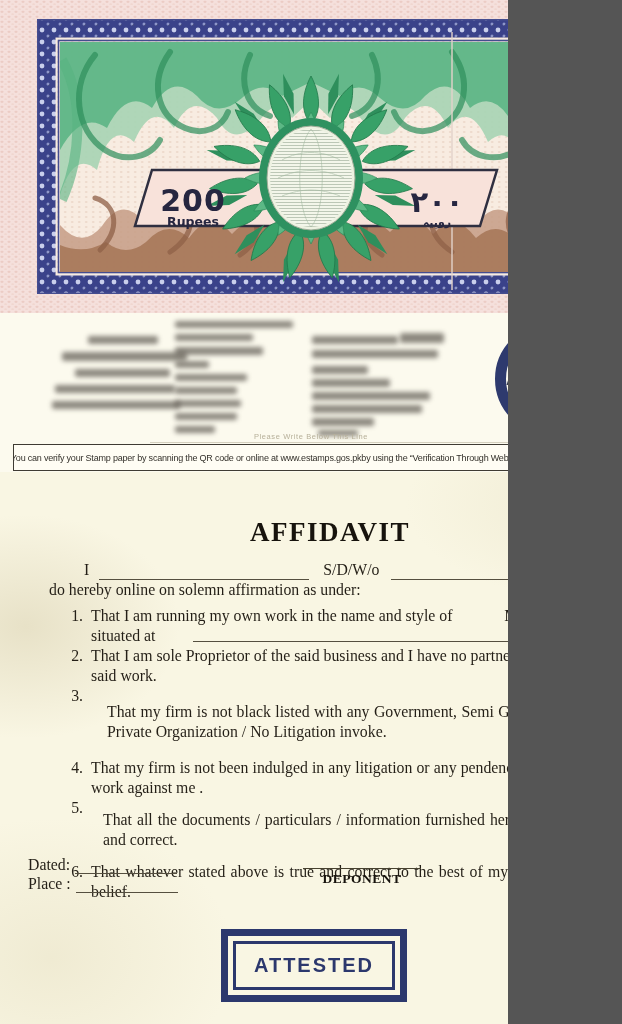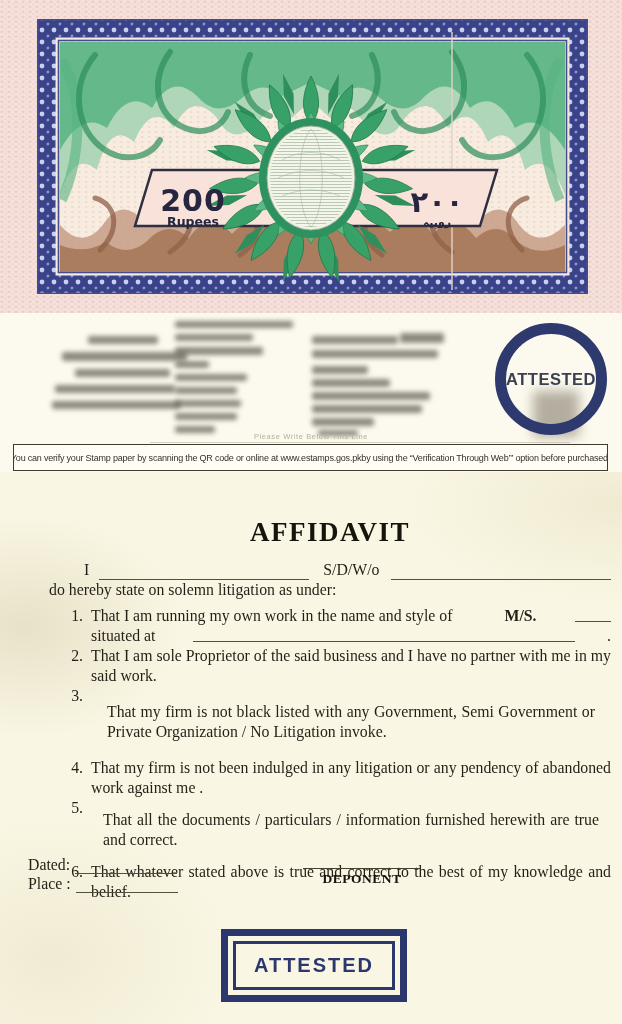--- a/index.html
+++ b/index.html
@@ -1,16 +1,16 @@
 <!DOCTYPE html>
 <html><head>
 <meta charset="utf-8">
 <style>
   html,body{margin:0;padding:0;background:#555;}
-  .page{position:relative;width:622px;height:1024px;overflow:hidden;background:#b91c1c;
+  .page{position:relative;width:508px;height:1024px;overflow:hidden;background:#b91c1c;
         font-family:"Liberation Serif","DejaVu Serif",serif;}
   
   .stamp-region{position:absolute;top:0;left:0;width:622px;height:313px;}
   .stamp-region svg{display:block;}
   
   .receipt-region{position:absolute;top:313px;left:0;width:622px;height:159px;background:#fcfaee;}
   .bar{position:absolute;background:#57524a;filter:blur(2.6px);opacity:.68;border-radius:2px;}
   .round-wrap{position:absolute;left:495px;top:10px;width:112px;height:112px;filter:blur(.7px);}
   .ring{position:absolute;inset:0;border:11px solid #2e3a6e;border-radius:50%;}
   .round-shadow{position:absolute;left:38px;top:68px;width:46px;height:46px;background:#8d8677;
@@ -247,21 +247,21 @@
     <h1 class="aff-title">AFFIDAVIT</h1>
 
     <div class="intro">
       <div class="row">
         <span class="l1-indent"></span>
         <span>I</span>
         <span class="blank l1-b1"></span>
         <span class="l1-sdwo">S/D/W/o</span>
         <span class="blank grow l1-b2"></span>
       </div>
-      <div>do hereby state on solemn litigation as under:</div>
+      <div>do hereby online on solemn affirmation as under:</div>
     </div>
 
     <div class="clauses">
       <div class="clause">
         <span class="num">1.</span>
         <div class="ctext" style="text-align:left">
           <div class="c1line">
             <span style="white-space:nowrap">That I am running my own work in the name and style of</span>
             <b class="ms">M/S.</b>
             <span class="blank grow c1-b"></span>

